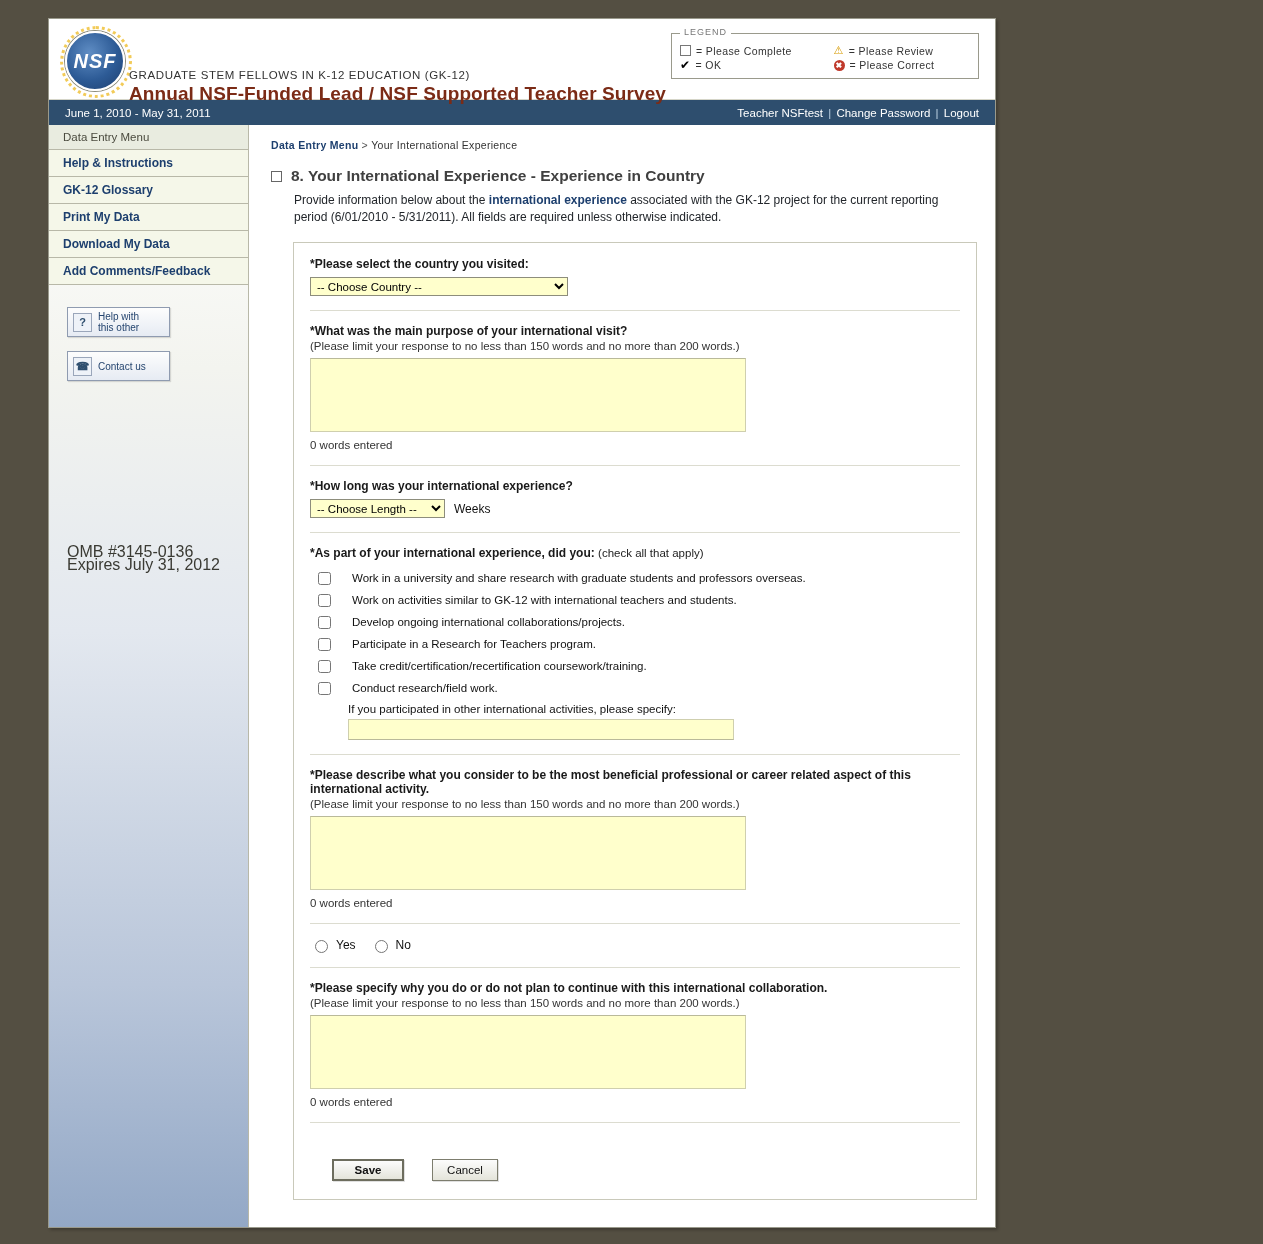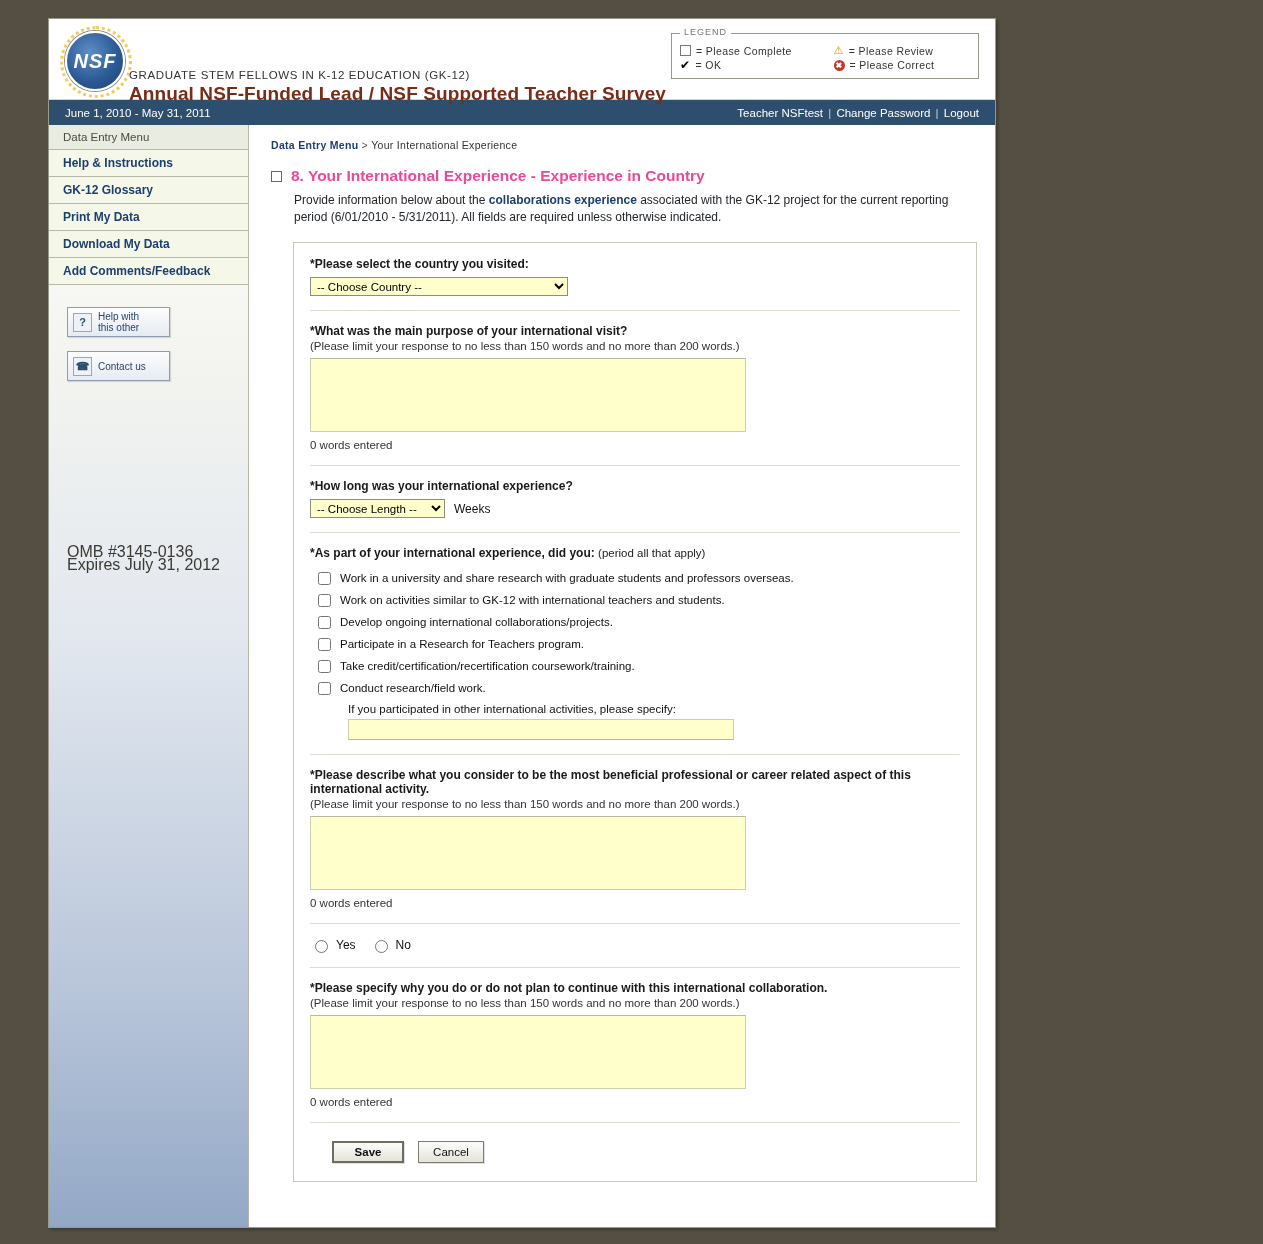--- a/index.html
+++ b/index.html
@@ -192,21 +192,21 @@
     background: #ffffff;
     padding: 14px 18px 0 22px;
     box-sizing: border-box;
   }
   .breadcrumb { font-size: 10.5px; color: #1d3f6e; font-weight: bold; letter-spacing: .3px; }
   .breadcrumb .crumb-sep { color: #555; font-weight: normal; }
   .breadcrumb .crumb-cur { font-weight: normal; color: #333; }
 
   .sec-title-row { display: flex; align-items: center; gap: 9px; margin-top: 16px; }
   .sec-box { width: 9px; height: 9px; border: 1px solid #666; background: #fff; }
-  .sec-title { font-size: 15.5px; font-weight: bold; color: #ec4899; }
+  .sec-title { font-size: 15.5px; font-weight: bold; color: #404040; }
   .sec-desc {
     font-size: 12px; color: #22262b; margin: 7px 0 0 23px; width: 680px; line-height: 17px;
   }
   .sec-desc b { color: #1d3f6e; }
 
   .panel {
     margin: 16px 0 0 22px;
     width: 684px;
     border: 1px solid #c9c9ba;
     background: #ffffff;
@@ -246,30 +246,30 @@
     border: 1px solid #cfcfae;
     border-bottom: 1px solid #b9b99a;
     font-family: "Liberation Sans", sans-serif;
     font-size: 11.5px;
     margin-top: 4px;
   }
   .weeks-row { display: flex; align-items: center; gap: 9px; }
   .weeks-label { font-size: 12px; color: #111; margin-top: 6px; }
 
   .check-list { margin: 11px 0 0 8px; }
-  .check-row { display: flex; align-items: flex-start; gap: 9px; margin-bottom: 8px; }
+  .check-row { display: flex; align-items: flex-start; gap: 21px; margin-bottom: 8px; }
   .check-row input { margin: 1px 0 0 0; }
   .check-row label { font-size: 11.5px; color: #111; line-height: 14px; }
   .specify-label { font-size: 11.5px; color: #111; margin: 4px 0 0 30px; }
   .specify-wrap { margin-left: 30px; }
 
   .radio-row { display: flex; align-items: center; gap: 5px; margin-top: 7px; }
   .radio-row label { font-size: 12px; color: #111; margin-right: 9px; }
 
-  .btn-row { margin-top: 18px; display: flex; gap: 14px; padding-left: 22px; }
+  .btn-row { margin-top: 36px; display: flex; gap: 28px; padding-left: 22px; }
   .btn {
     width: 72px; height: 22px;
     border: 1px solid #7d7d6e;
     background: linear-gradient(180deg,#fcfcfc 0%,#e4e4da 100%);
     font-family: "Liberation Sans", sans-serif;
     font-size: 11.5px;
     color: #111;
     cursor: pointer;
     box-shadow: 1px 1px 0 rgba(0,0,0,.12);
   }
@@ -360,21 +360,21 @@
         <a href="#" style="color:#1d3f6e;text-decoration:none;">Data Entry Menu</a>
         <span class="crumb-sep">&gt;</span>
         <span class="crumb-cur">Your International Experience</span>
       </div>
 
       <div class="sec-title-row">
         <span class="sec-box"></span>
         <span class="sec-title">8. Your International Experience - Experience in Country</span>
       </div>
       <div class="sec-desc">
-        <span>Provide information below about the </span><b>collaborations experience</b><span> associated with the GK-12 project for the current reporting period (6/01/2010 - 5/31/2011). All fields are required unless otherwise indicated.</span>
+        <span>Provide information below about the </span><b>international experience</b><span> associated with the GK-12 project for the current reporting period (6/01/2010 - 5/31/2011). All fields are required unless otherwise indicated.</span>
       </div>
 
       <div class="panel">
 
         <div>
           <div class="q-label">*Please select the country you visited:</div>
           <select class="ui" style="width:258px;">
             <option>-- Choose Country --</option>
           </select>
         </div>
@@ -398,21 +398,21 @@
             </select>
             <span class="weeks-label">Weeks</span>
           </div>
         </div>
 
         <div class="divider"></div>
 
         <div>
           <div class="q-label">
             <span>*As part of your international experience, did you:</span>
-            <span class="q-sub">(period all that apply)</span>
+            <span class="q-sub">(check all that apply)</span>
           </div>
 
           <div class="check-list">
             <div class="check-row">
               <input type="checkbox" style="">
               <label>Work in a university and share research with graduate students and professors overseas.</label>
             </div>
             <div class="check-row">
               <input type="checkbox" style="">
               <label>Work on activities similar to GK-12 with international teachers and students.</label>

